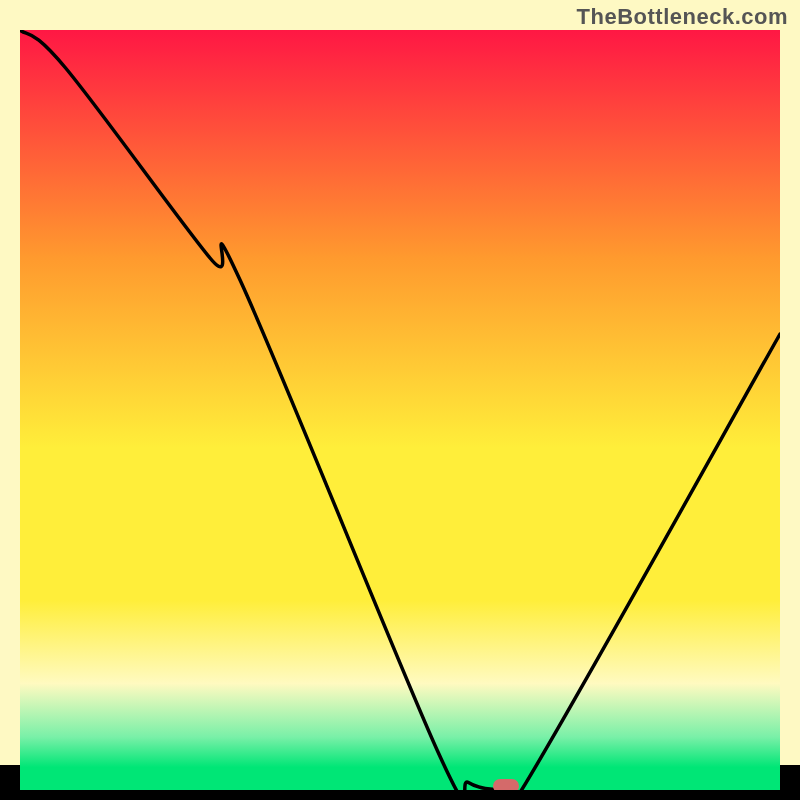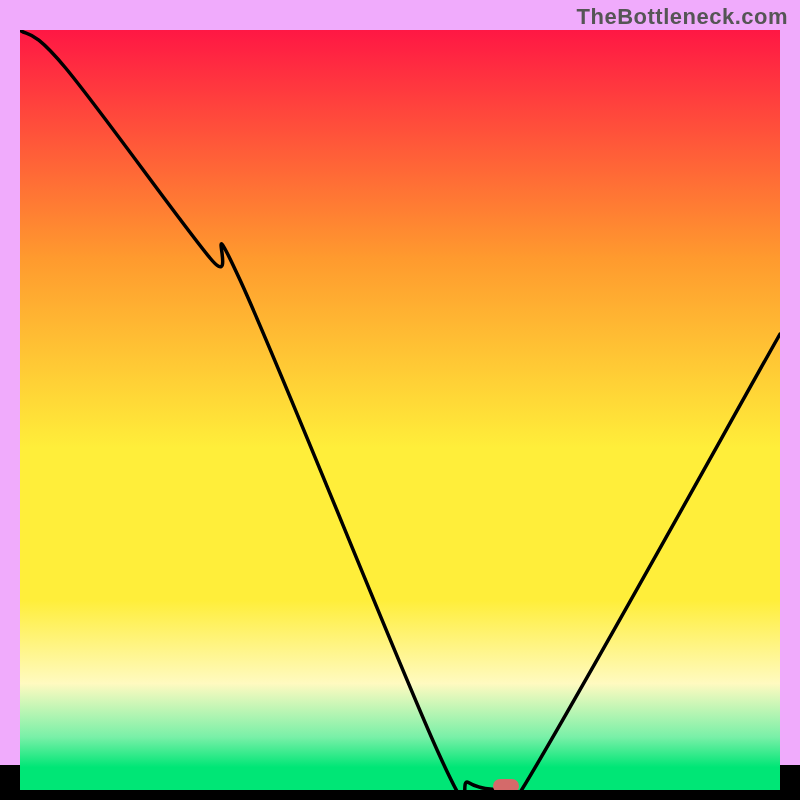--- a/index.html
+++ b/index.html
@@ -8,21 +8,21 @@
     width: 800px;
     height: 800px;
     overflow: hidden;
     background: #000;
     font-family: Arial, Helvetica, sans-serif;
   }
   .frame {
     position: relative;
     width: 800px;
     height: 765px;
-    background: #f0abfc;
+    background: #fef9c3;
   }
   .watermark {
     position: absolute;
     top: 4px;
     right: 12px;
     color: #555;
     font-size: 22px;
     font-weight: bold;
     letter-spacing: 0.5px;
     z-index: 20;

